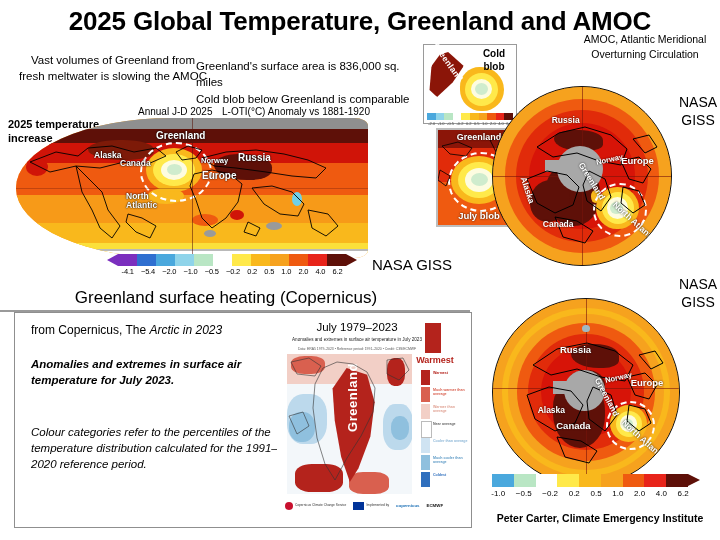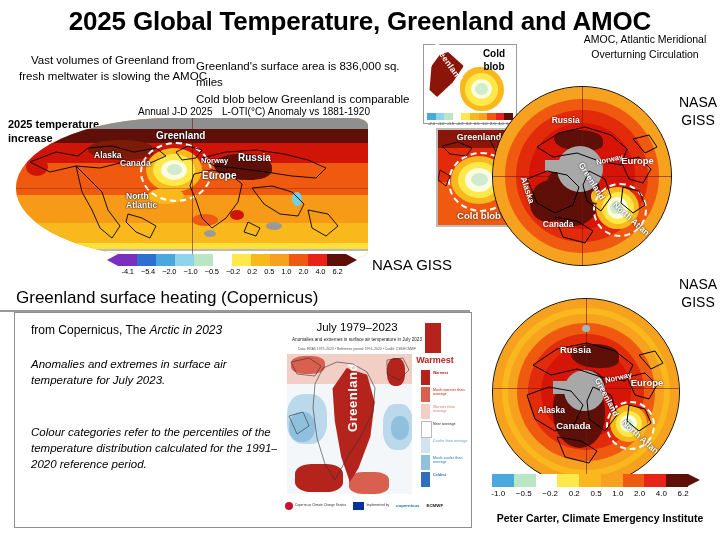--- a/index.html
+++ b/index.html
@@ -140,27 +140,27 @@
   #iz-cb2{position:absolute;left:20px;top:32px;width:42px;height:36px;background:#ffe94a;border-radius:50%;}
   #iz-cb3{position:absolute;left:27px;top:38px;width:28px;height:24px;background:#fdfce0;border-radius:50%;}
   #iz-cb4{position:absolute;left:33px;top:43px;width:17px;height:13px;background:#cfeccd;border-radius:50%;}
   #iz-ring{position:absolute;left:10px;top:22px;width:62px;height:56px;border:2.2px dashed #fff;border-radius:50%;}
   #iz-lab-green{position:absolute;left:0;top:2px;width:82px;text-align:center;font-size:9px;font-weight:700;color:#fff;
                 text-shadow:0 0 2px rgba(0,0,0,.9);}
   #iz-lab-cb{position:absolute;left:0;bottom:4px;width:82px;text-align:center;font-size:9.5px;font-weight:700;color:#fff;
                 text-shadow:0 0 2px rgba(0,0,0,.9);}
 
   
-  #cop-title{left:16px;top:288px;width:420px;text-align:left;font-size:17px;}
+  #cop-title{left:16px;top:288px;width:420px;text-align:center;font-size:17px;}
   #cop-rule{left:0;top:310px;width:470px;height:2px;background:#9a9a9a;}
   #cop-panel{left:14px;top:312px;width:456px;height:214px;background:#fff;border:1.5px solid #8f8f8f;}
   #cop-from{position:absolute;left:16px;top:10px;font-size:12px;}
   #cop-from i{font-style:italic;}
   .cop-p{position:absolute;left:16px;width:250px;font-size:11.5px;line-height:1.38;font-style:italic;}
-  #cop-p1{top:44px;font-weight:400;font-style:italic;}
+  #cop-p1{top:44px;font-weight:700;font-style:italic;}
   #cop-p2{top:78px;}
   #cop-p3{top:112px;}
 
   
   #cop-fig{position:absolute;left:262px;top:8px;width:190px;height:198px;background:#fff;}
   #cf-title{position:absolute;left:0;top:0;width:160px;text-align:center;font-size:11.5px;}
   #cf-sub{position:absolute;left:0;top:16px;width:160px;text-align:center;font-size:4.6px;color:#222;line-height:1.3;}
   #cf-src{position:absolute;left:0;top:26px;width:160px;text-align:center;font-size:3.4px;color:#555;}
   #cf-map{position:absolute;left:10px;top:33px;width:125px;height:140px;background:#eef4f8;overflow:hidden;border:0;}
   .cm{position:absolute;}
@@ -345,21 +345,21 @@
   <div id="iz-ring"></div>
   <svg style="position:absolute;left:0;top:0" width="82" height="95">
     <g fill="none" stroke="#000" stroke-width="0.8">
       <path d="M4 16 L20 12 L34 18 L28 26 L12 24 Z"></path>
       <path d="M52 10 L66 8 L76 16 L70 26 L58 22 Z"></path>
       <path d="M66 46 L76 52 L74 64 L62 60 Z"></path>
       <path d="M2 40 L12 46 L8 56 L0 50 Z"></path>
     </g>
   </svg>
   <div id="iz-lab-green">Greenland</div>
-  <div id="iz-lab-cb">Cold blob</div>
+  <div id="iz-lab-cb">July blob</div>
 </div>
 
 <div class="abs polar" id="polar-top">
   <div class="pring pr1"></div>
   <div class="pring pr2"></div>
   <div class="pring pr3"></div>
   <div class="pring pr4"></div>
   <div class="pdark pd-a"></div>
   <div class="pdark pd-b"></div>
   <div class="pdark pd-c"></div>

